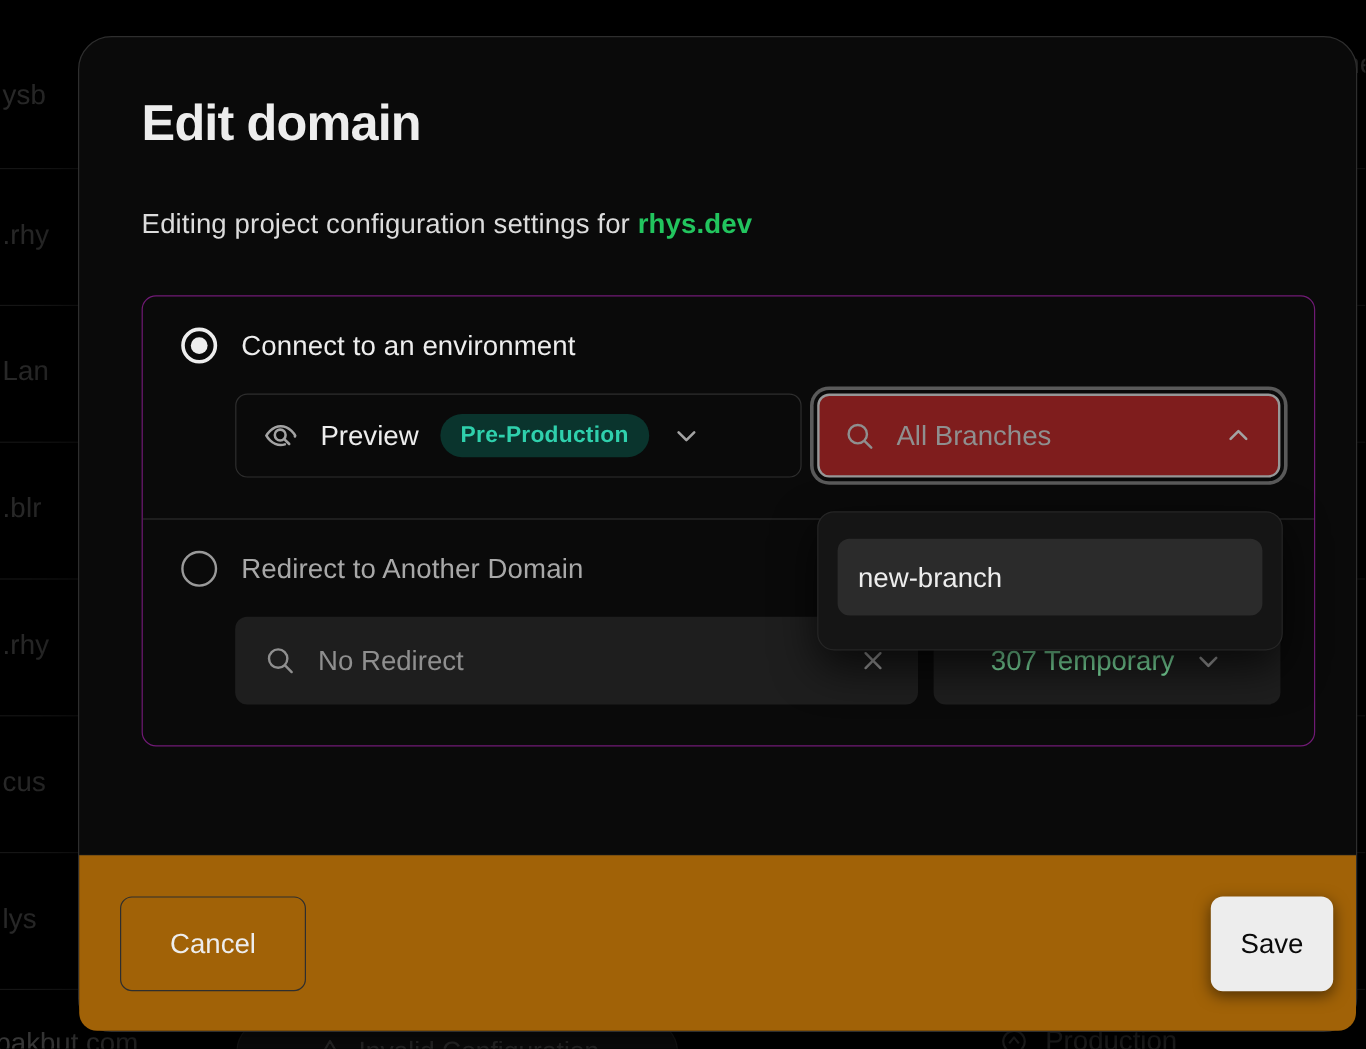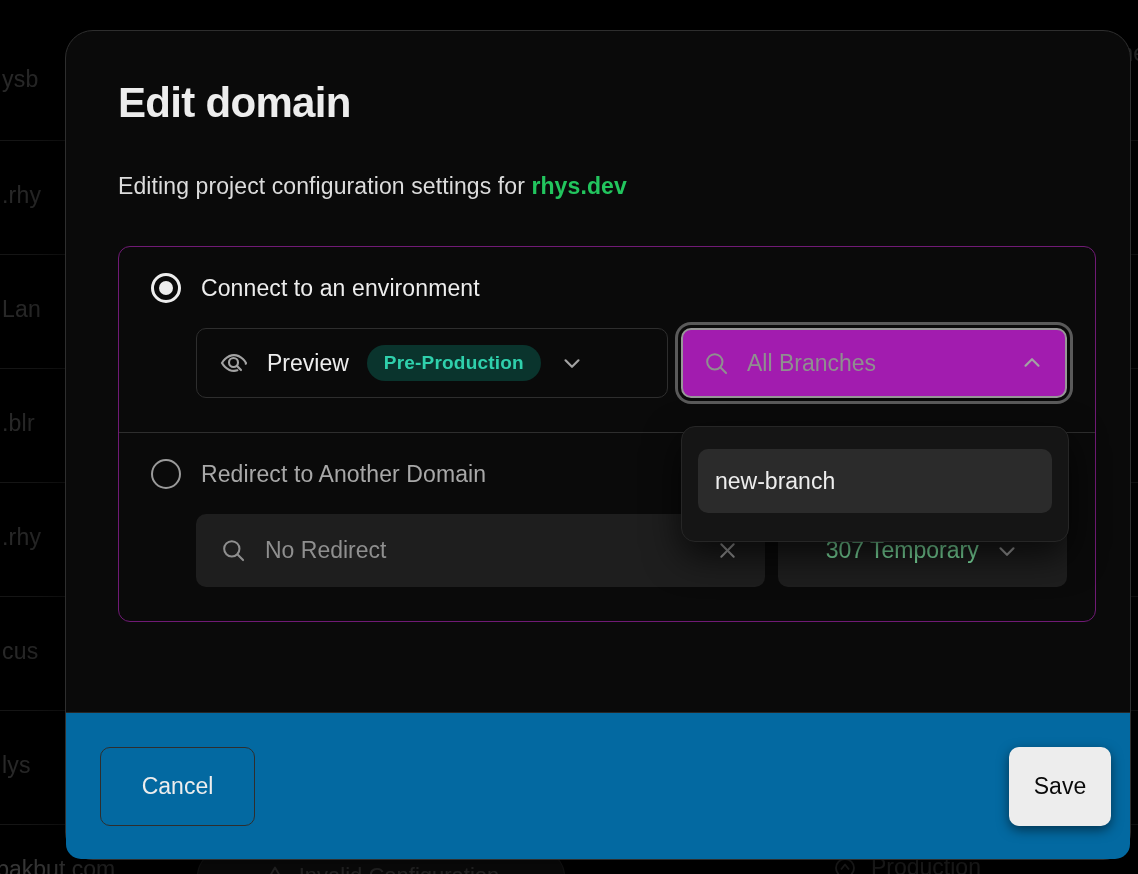--- a/index.html
+++ b/index.html
@@ -70,21 +70,21 @@
   .env-select .value { font-size:23px; color:#ededed; }
   .env-badge {
     background:#0a342d; color:#2fd0ac; font-size:19px; font-weight:600;
     padding:7px 17px; border-radius:999px; letter-spacing:0.2px; white-space:nowrap;
   }
   .icon { flex:0 0 auto; display:block; }
   .icon-gray { color:#a3a3a3; }
   .icon-dim { color:#8f8f8f; }
 
   .branch-combobox {
-    width:386px; height:70px; background:#a21caf;
+    width:386px; height:70px; background:#7f1d1d;
     border:2px solid #979797; border-radius:10px;
     box-shadow:0 0 0 3px #0a0a0a, 0 0 0 6px #5a5a5a;
     display:flex; align-items:center; gap:17px; padding:0 20px;
   }
   .text-input {
     flex:1; min-width:0; background:transparent; border:none; outline:none;
     font-family:"Liberation Sans", sans-serif; font-size:23px; color:#ededed;
   }
   .text-input::placeholder { color:#8f8f8f; opacity:1; }
 
@@ -106,21 +106,21 @@
   }
   .clear-btn { background:none; border:none; cursor:pointer; padding:0; display:flex; }
   .status-select {
     width:289px; height:73px; background:#1e1e1e; border-radius:10px;
     display:flex; align-items:center; justify-content:center; gap:15px;
     font-size:23px; color:#86efac; cursor:pointer; border:none;
   }
 
   .modal-footer {
     height:147px; flex:0 0 auto;
-    background:#0369a1; border-top:1px solid #262626;
+    background:#a16207; border-top:1px solid #262626;
     border-radius:0 0 15px 15px;
     display:flex; align-items:center; justify-content:space-between;
     padding:0 19px 0 34px;
   }
   .btn-cancel {
     width:155px; height:79px; background:transparent;
     border:1px solid #2e2e2e; border-radius:10px;
     color:#ededed; font-size:23px; cursor:pointer;
     font-family:"Liberation Sans", sans-serif;
   }

